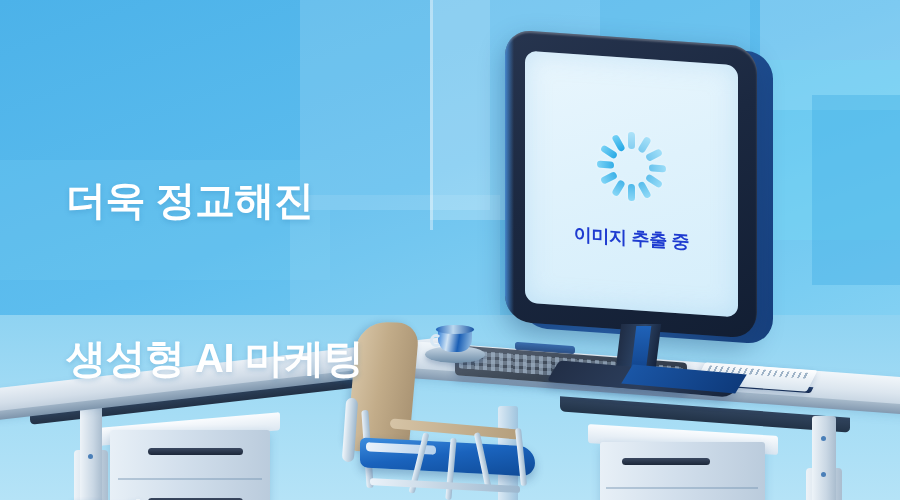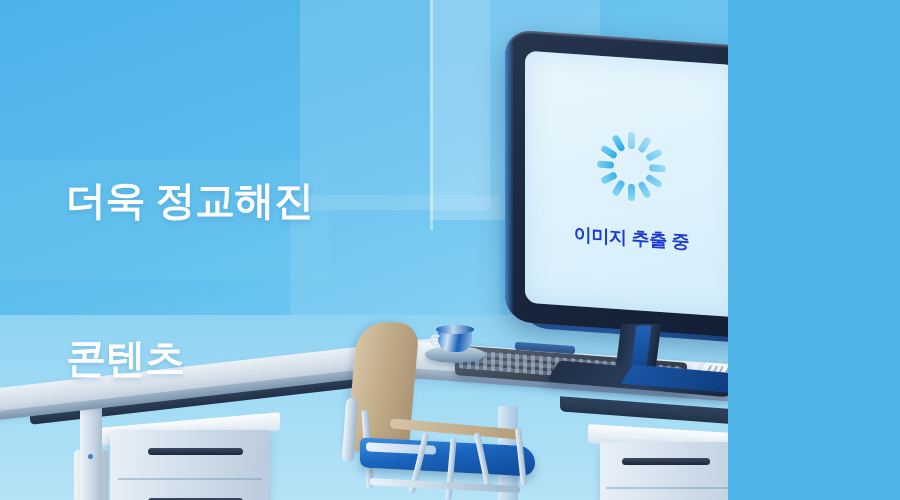--- a/index.html
+++ b/index.html
@@ -1,20 +1,20 @@
 <!DOCTYPE html>
 <html><head>
 <meta charset="utf-8">
 <style>
   * { margin:0; padding:0; box-sizing:border-box; }
   html,body { width:900px; height:500px; overflow:hidden; background:#4FB4E8; }
   body { font-family:"Liberation Sans", sans-serif; }
 
   #stage {
-    position:relative; width:728px; height:500px; overflow:hidden;
+    position:relative; width:900px; height:500px; overflow:hidden;
     background:linear-gradient(160deg,#4CB2E9 0%,#5DBDEE 40%,#7ACDF2 70%,#9BDAF6 100%);
   }
 
   
   .panel { position:absolute; pointer-events:none; }
   .p1 { left:300px; top:-20px;  width:190px; height:230px; background:rgba(255,255,255,.14); }
   .p2 { left:430px; top:-30px;  width:170px; height:250px; background:rgba(255,255,255,.22); }
   .p3 { left:760px; top:-10px;  width:160px; height:120px; background:rgba(255,255,255,.20); }
   .p4 { left:735px; top:60px;   width:190px; height:180px; background:rgba(120,215,245,.45); }
   .p5 { left:812px; top:95px;   width:110px; height:190px; background:rgba(60,170,230,.38); }
@@ -294,20 +294,21 @@
   <div class="panel p4"></div>
   <div class="panel p5"></div>
   <div class="panel p6"></div>
   <div class="panel p8"></div>
   <div class="vline"></div>
 
   <div class="floor"></div>
 
   <div id="headline">
     <div>더욱 정교해진</div>
+    <div>생성형 AI 마케팅</div>
     <div>콘텐츠</div>
   </div>
 
   <div id="monitor">
     <div class="mon-side"></div>
     <div class="mon-bezel"></div>
     <div class="mon-screen">
       <div class="spinner" id="spinner">
           <i style="transform: rotate(0deg) translate(0px, -26px); opacity: 0.45;"></i>
           <i style="transform: rotate(30deg) translate(0px, -26px); opacity: 0.5;"></i>

